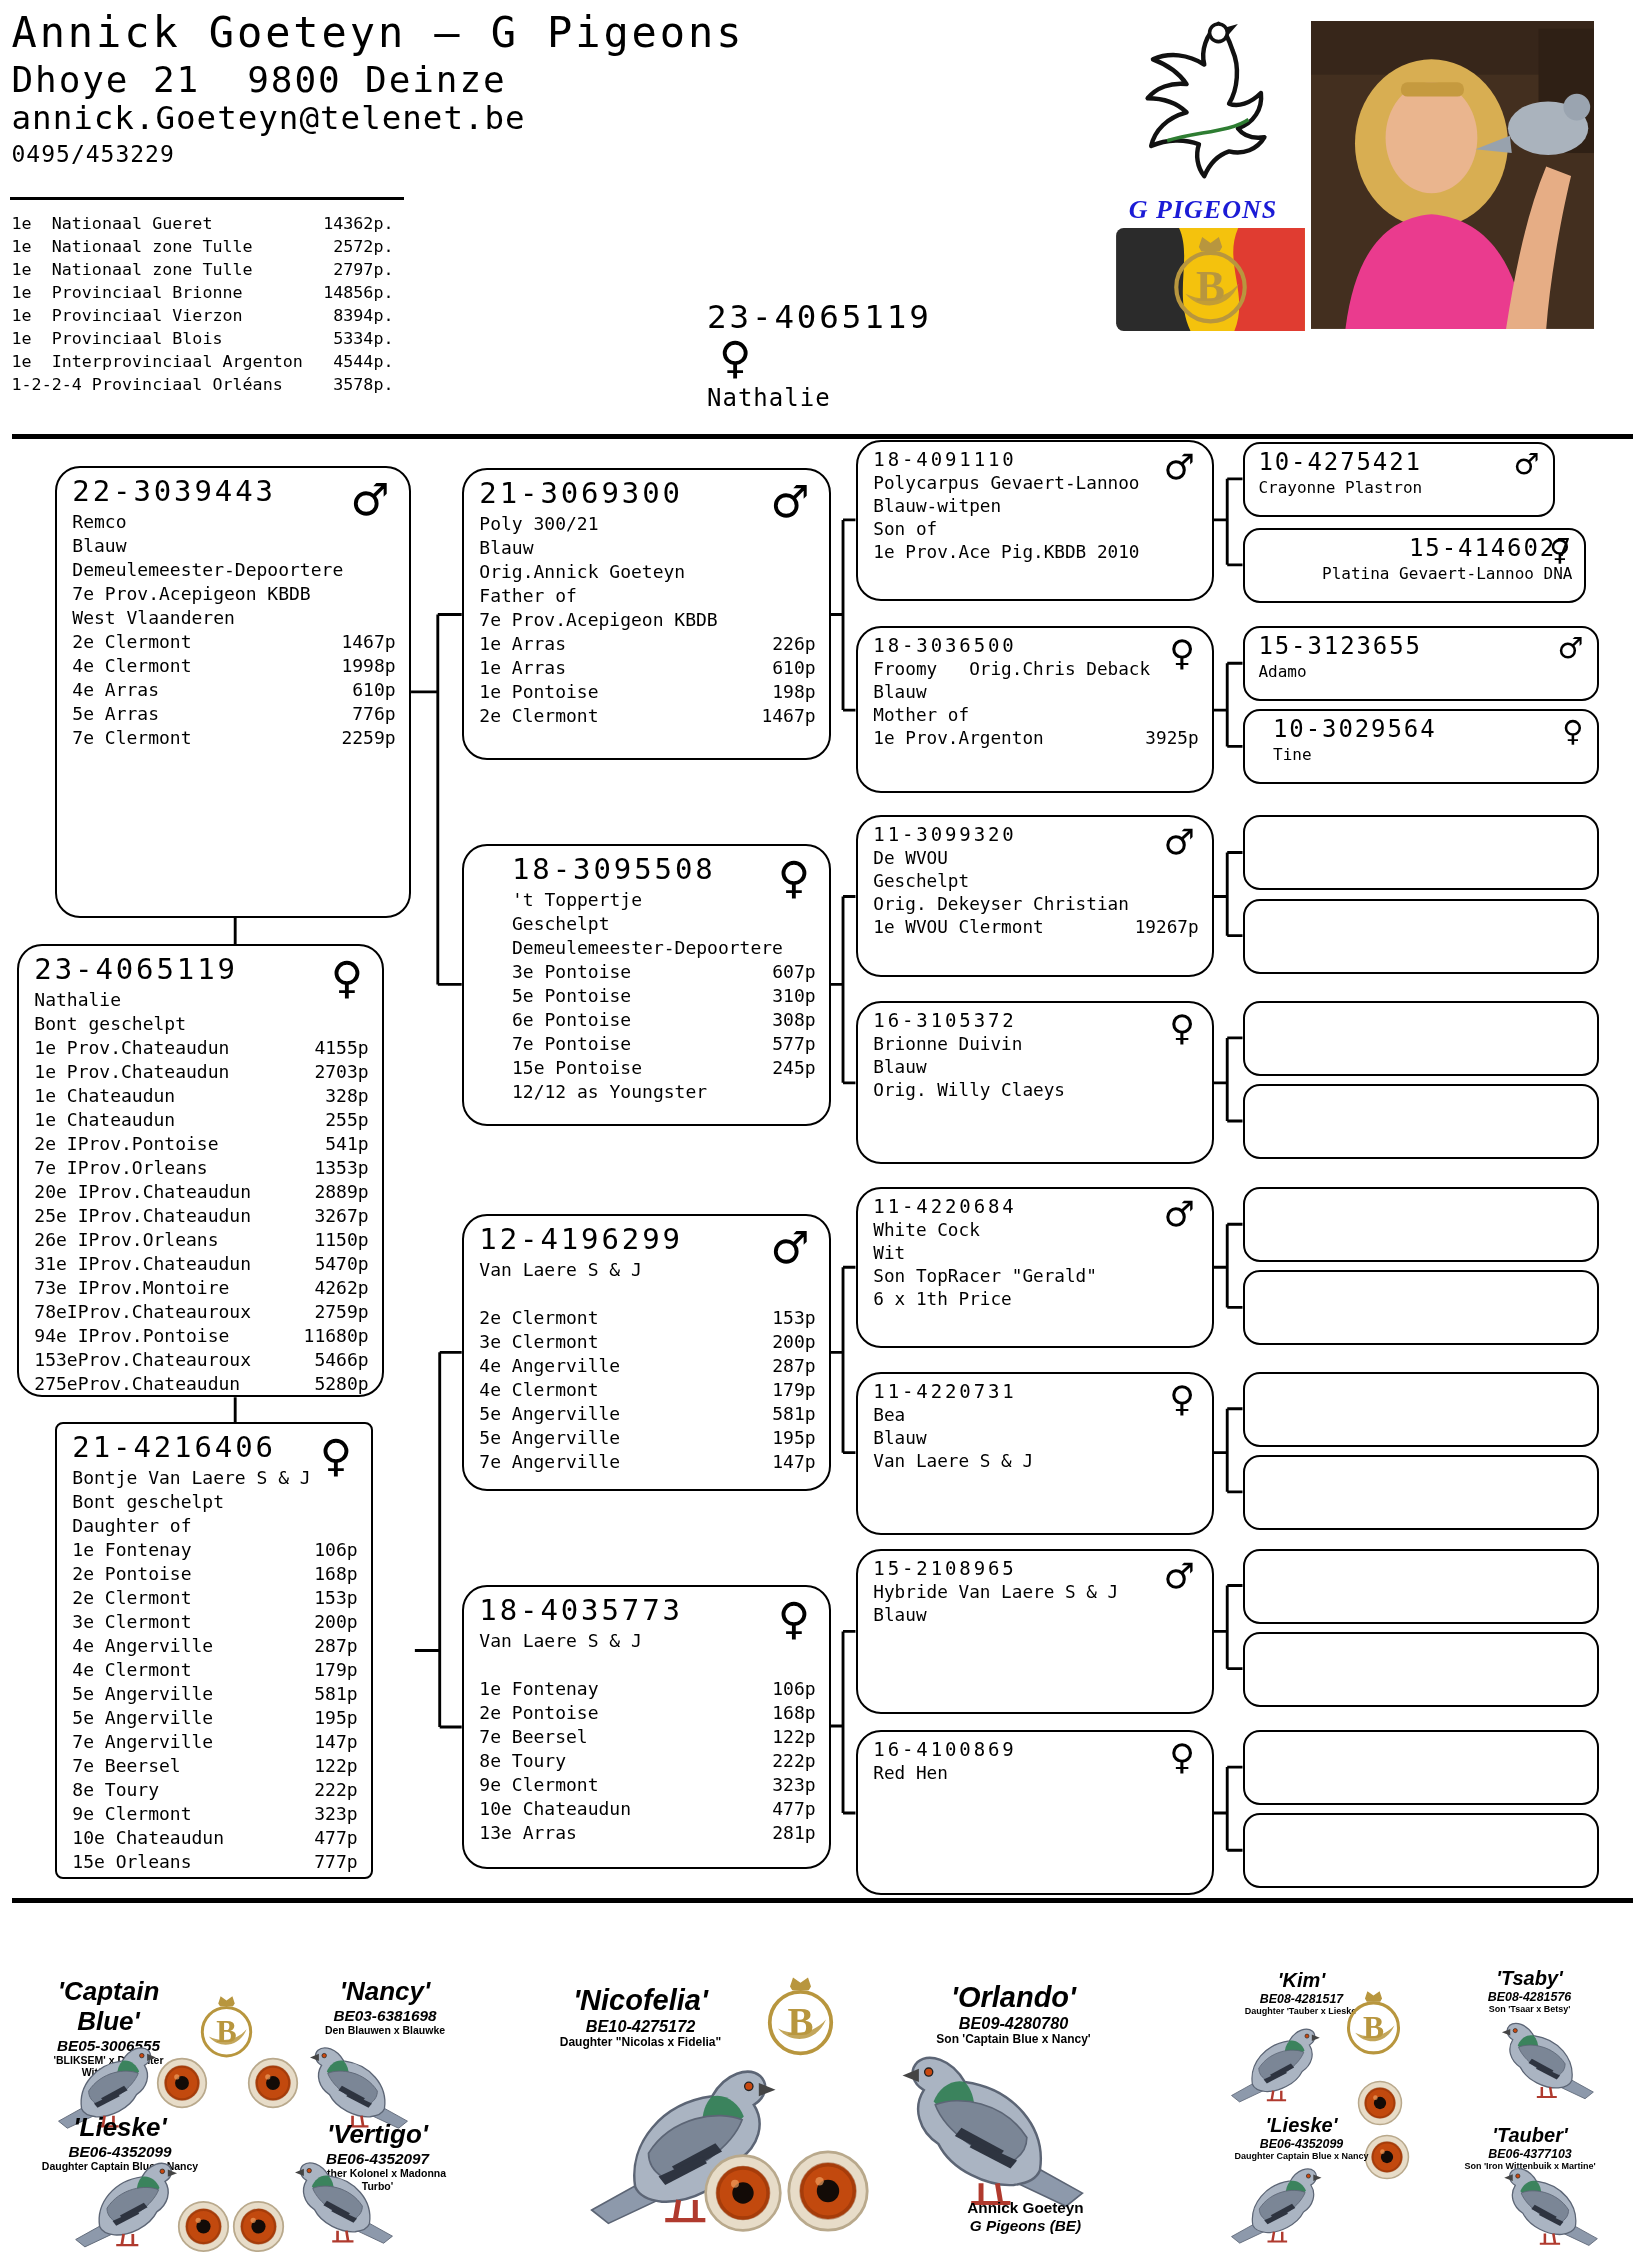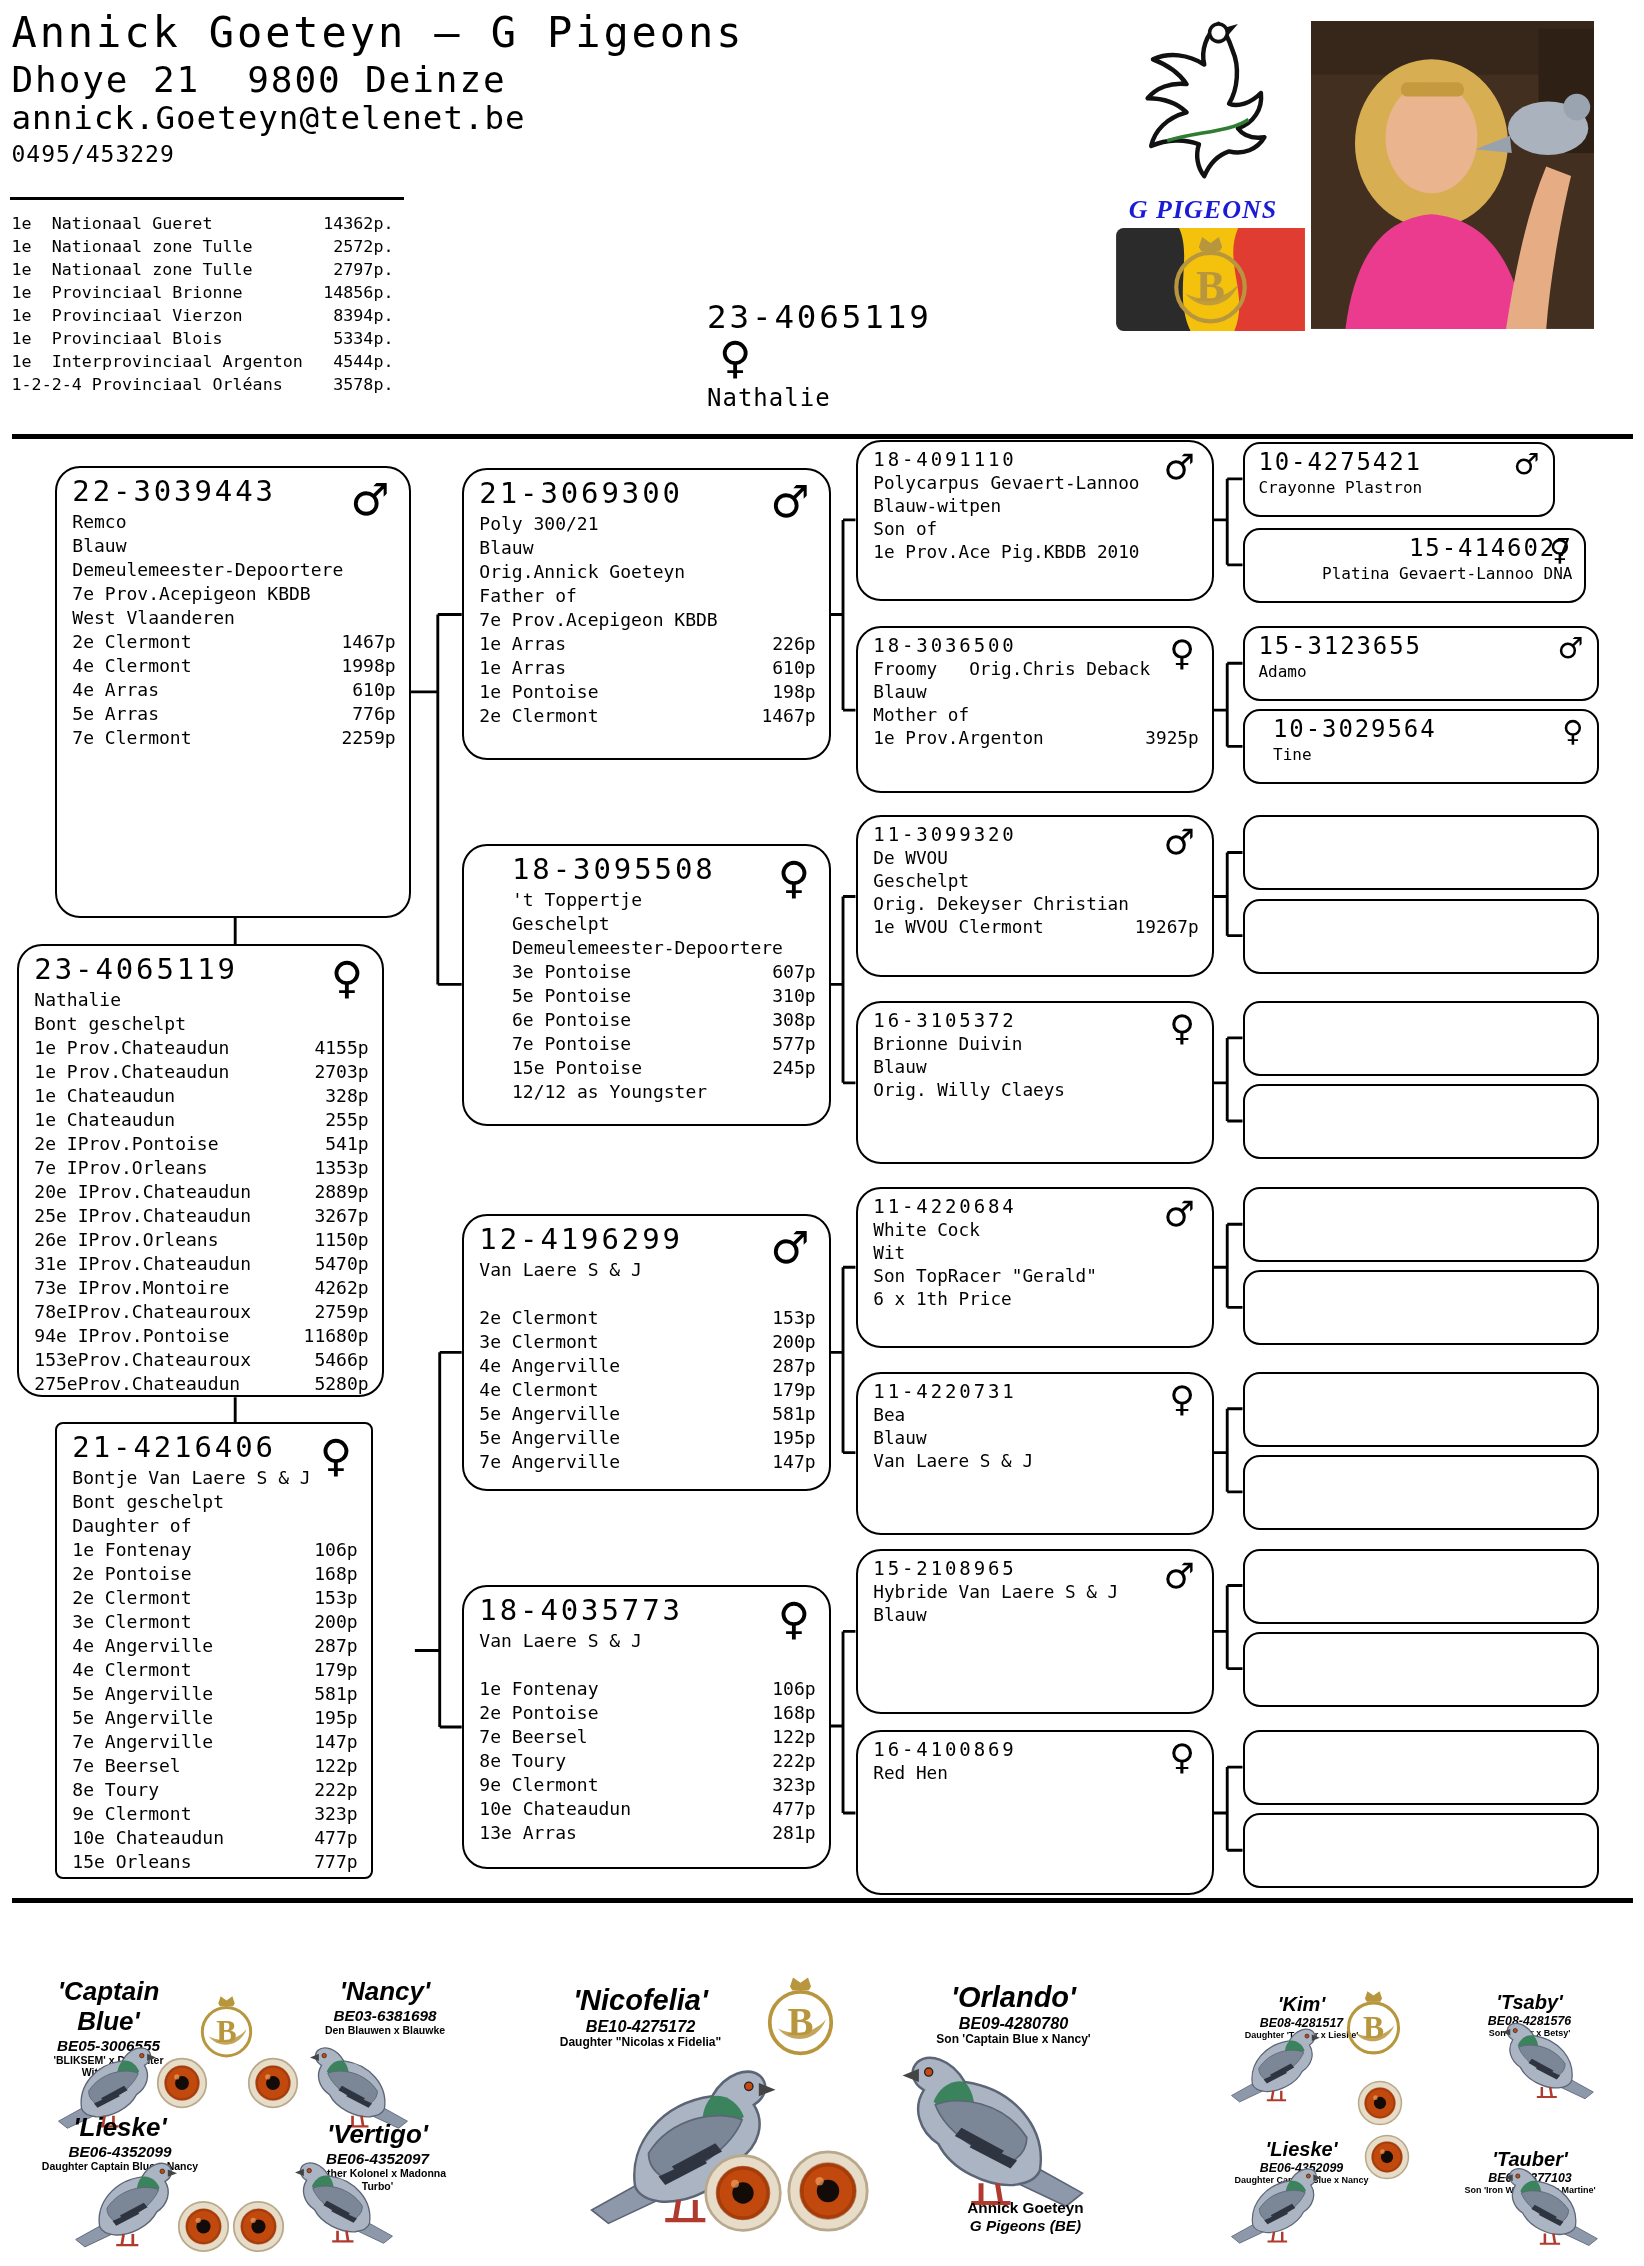--- a/index.html
+++ b/index.html
@@ -39,21 +39,21 @@
   .empty{border-radius:17px;}
   .connectors{position:absolute;left:0;top:0;pointer-events:none;}
   
   .cap{position:absolute;text-align:center;font-family:"Liberation Sans",sans-serif;line-height:1.15;}
   .cap-name{font-weight:bold;font-style:italic;font-size:26px;}
   .cap-ring{font-weight:bold;font-style:italic;font-size:15.3px;}
   .cap-sub{font-weight:bold;font-size:10.5px;}
   .cap-lg .cap-name{font-size:29px;}
   .cap-lg .cap-ring{font-size:16.3px;}
   .cap-lg .cap-sub{font-size:12px;}
-  .cap-sm .cap-name{font-size:20px;margin-top:24px;}
+  .cap-sm .cap-name{font-size:20px;}
   .cap-sm .cap-ring{font-size:12.4px;}
   .cap-sm .cap-sub{font-size:9px;}
   .credit{position:absolute;text-align:center;font-family:"Liberation Sans",sans-serif;}
   .credit .c1{font-weight:bold;font-size:15.3px;}
   .credit .c2{font-weight:bold;font-style:italic;font-size:15.3px;}
   .brand-text{font-family:"Liberation Serif",serif;font-style:italic;font-weight:bold;font-size:26px;letter-spacing:1px;text-align:center;}
   .flip{transform:scaleX(-1);}
 </style>
 </head>
 <body>

